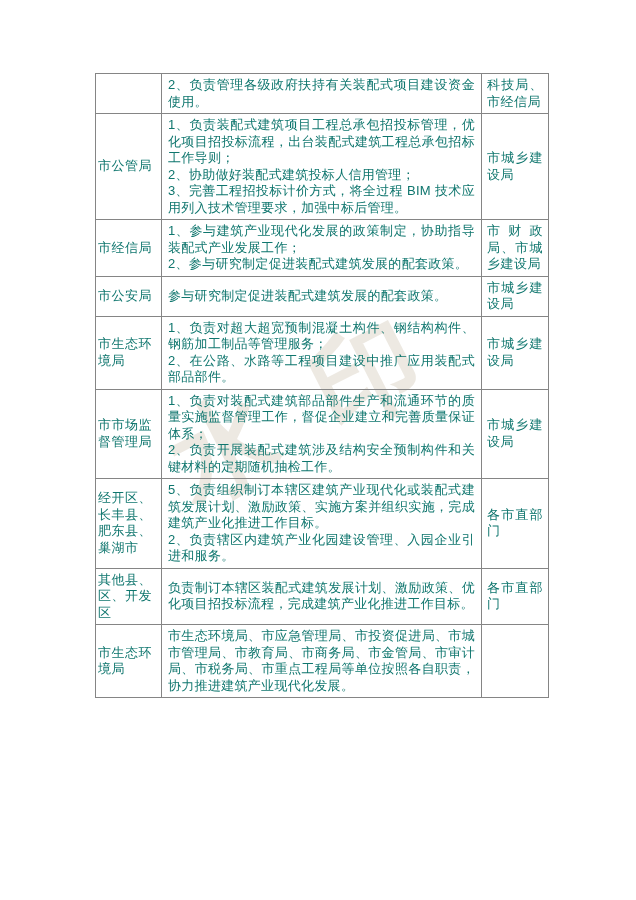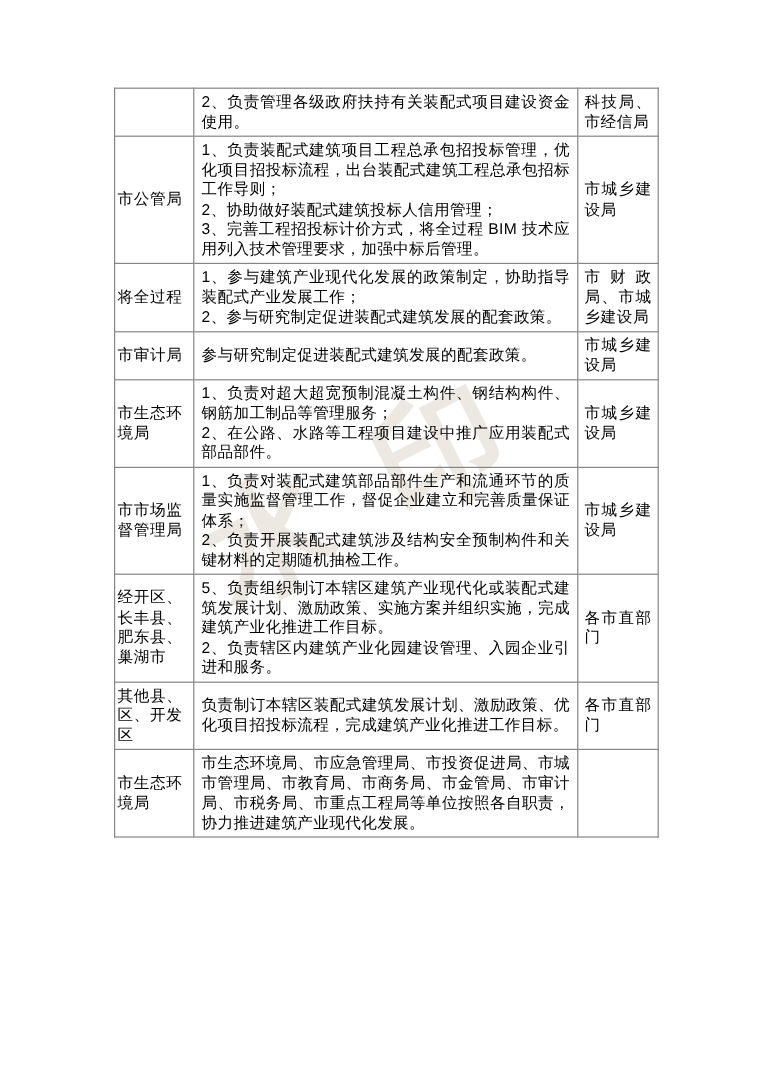--- a/index.html
+++ b/index.html
@@ -33,21 +33,21 @@
     pointer-events: none;
     user-select: none;
   }
   table.doc-table {
     position: absolute;
     left: 95px;
     top: 73px;
     width: 453px;
     border-collapse: collapse;
     table-layout: fixed;
-    color: #000000;
+    color: #0f766e;
     font-size: 13px;
     line-height: 16.5px;
   }
   .doc-table col.c-dept    { width: 66px; }
   .doc-table col.c-duties  { width: 320px; }
   .doc-table col.c-support { width: 67px; }
   .doc-table td {
     border: 1px solid #858585;
     vertical-align: middle;
     overflow: hidden;
@@ -89,27 +89,27 @@
         <td class="support">科技局、市经信局</td>
       </tr>
       <tr>
         <td class="dept">市公管局</td>
         <td class="duties">1、负责装配式建筑项目工程总承包招投标管理，优化项目招投标流程，出台装配式建筑工程总承包招标工作导则；
 2、协助做好装配式建筑投标人信用管理；
 3、完善工程招投标计价方式，将全过程 BIM 技术应用列入技术管理要求，加强中标后管理。</td>
         <td class="support">市城乡建设局</td>
       </tr>
       <tr>
-        <td class="dept">将全过程</td>
+        <td class="dept">市经信局</td>
         <td class="duties">1、参与建筑产业现代化发展的政策制定，协助指导装配式产业发展工作；
 2、参与研究制定促进装配式建筑发展的配套政策。</td>
         <td class="support">市财政局、市城乡建设局</td>
       </tr>
       <tr>
-        <td class="dept">市审计局</td>
+        <td class="dept">市公安局</td>
         <td class="duties">参与研究制定促进装配式建筑发展的配套政策。</td>
         <td class="support">市城乡建设局</td>
       </tr>
       <tr>
         <td class="dept">市生态环境局</td>
         <td class="duties">1、负责对超大超宽预制混凝土构件、钢结构构件、钢筋加工制品等管理服务；
 2、在公路、水路等工程项目建设中推广应用装配式部品部件。</td>
         <td class="support">市城乡建设局</td>
       </tr>
       <tr>

